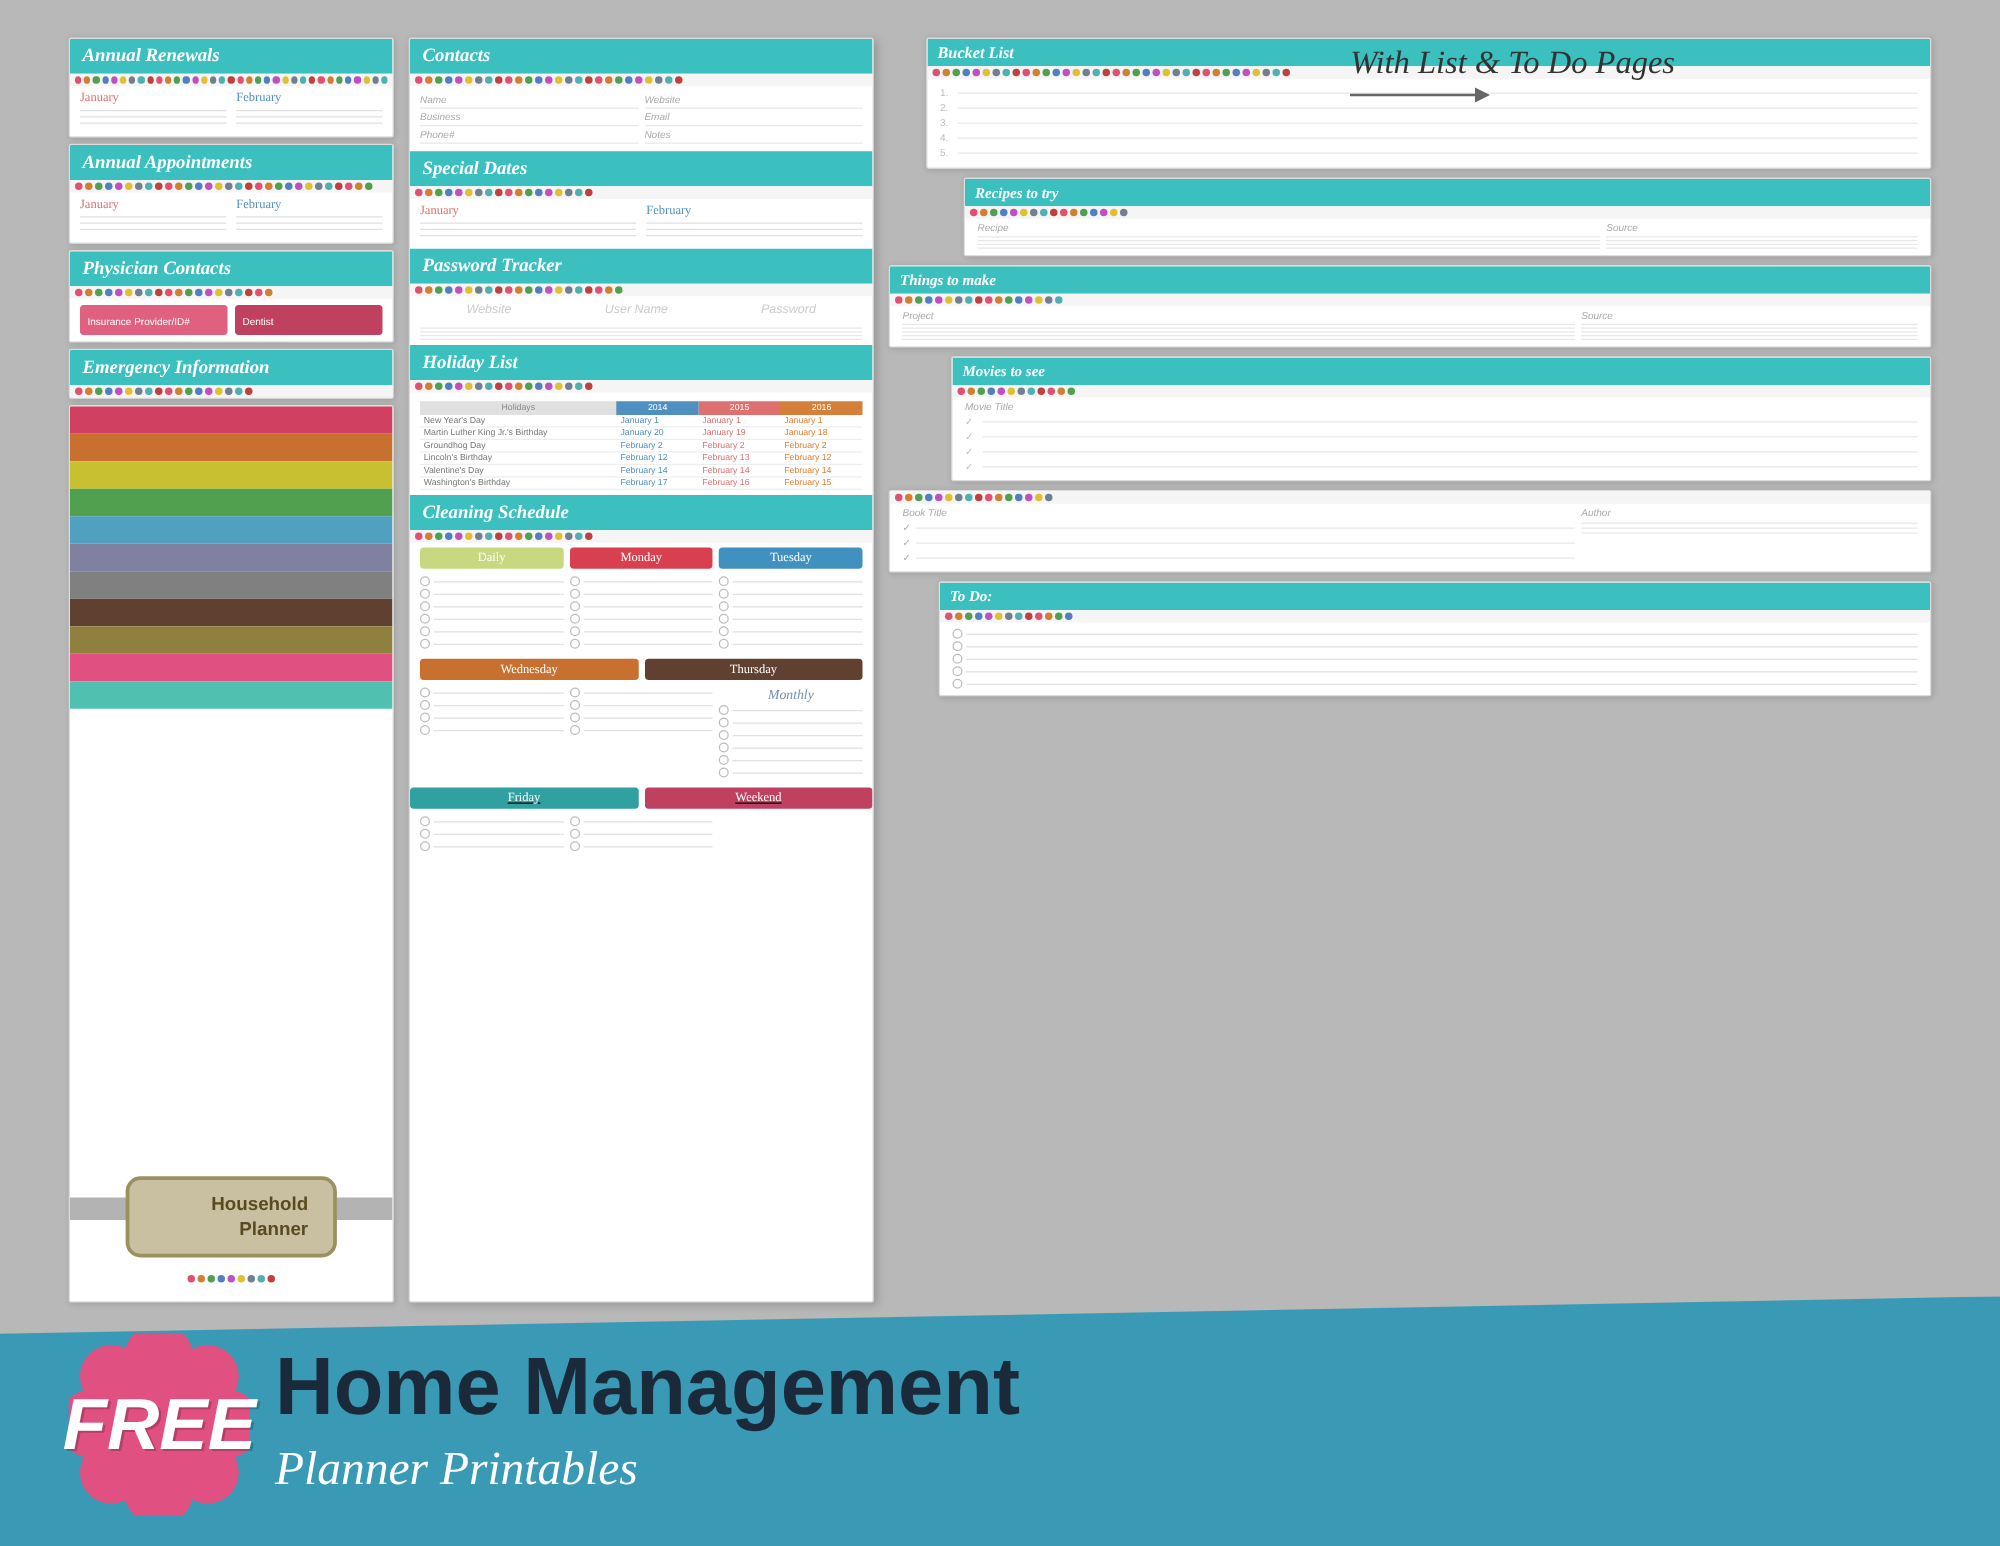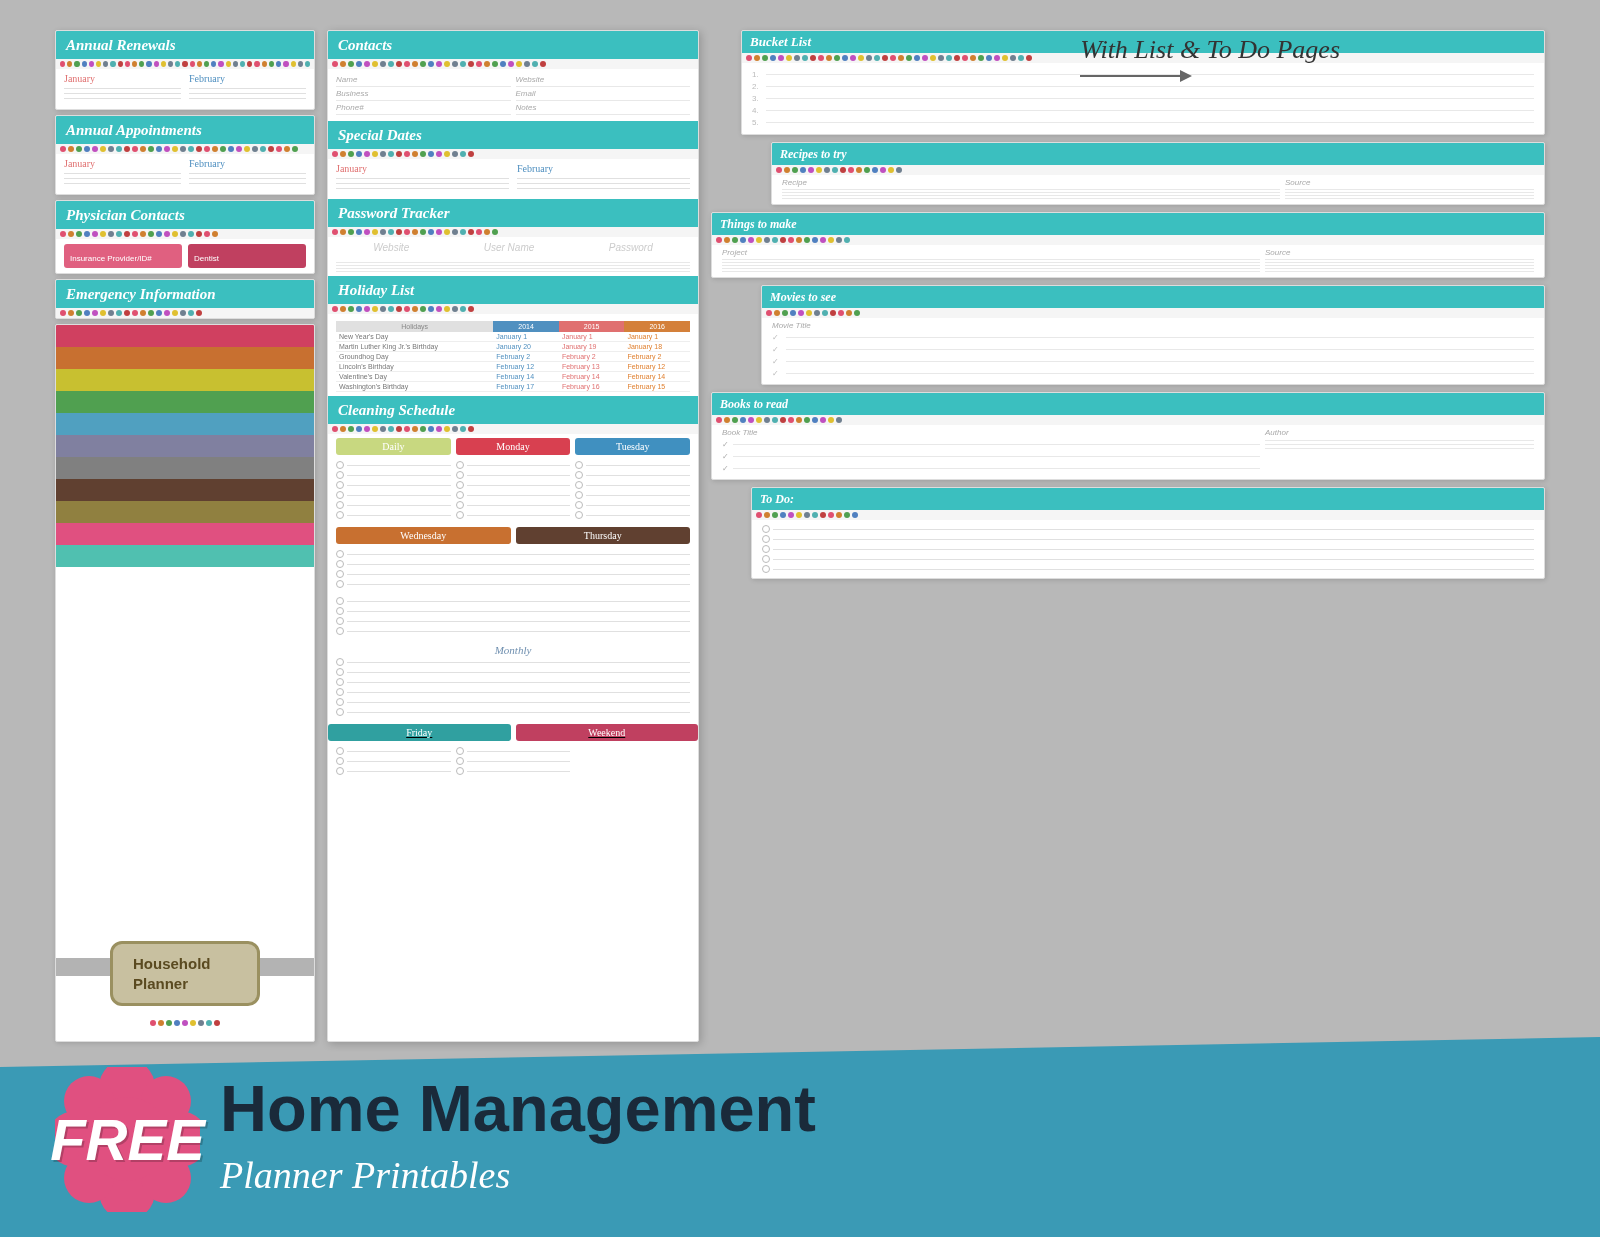--- a/index.html
+++ b/index.html
@@ -367,21 +367,21 @@
       <div style="height:22px; background:#50a0c0;"></div>
       <div style="height:22px; background:#8080a0;"></div>
       <div style="height:22px; background:#808080;"></div>
       <div style="height:22px; background:#604030;"></div>
       <div style="height:22px; background:#908040;"></div>
       <div style="height:22px; background:#e05080;"></div>
       <div style="height:22px; background:#50c0b0;"></div>
 
       <div style="position:absolute; bottom:65px; left:0; right:0; height:18px; background:#a0a0a0; opacity:0.8;"></div>
 
-      <div style="position:absolute; bottom:35px; left:50%; transform:translateX(-50%); background:#c8c0a0; border:3px solid #9a9060; border-radius:12px; padding:10px 20px; text-align:left; width:150px;">
+      <div style="position:absolute; bottom:35px; left:50%; transform:translateX(-50%); background:#c8c0a0; border:3px solid #9a9060; border-radius:12px; padding:10px 20px; text-align:right; width:169px;">
         <div style="font-size:15px; color:#5a4a20; font-weight:bold; line-height:1.3;">Household Planner</div>
       </div>
 
       <div style="position:absolute; bottom:15px; left:0; right:0; display:flex; justify-content:center; gap:2px;">
         <span class="dot" style="background:#e05070;"></span>
           <span class="dot" style="background:#d08030;"></span>
           <span class="dot" style="background:#50a050;"></span>
           <span class="dot" style="background:#5080c0;"></span>
           <span class="dot" style="background:#c050c0;"></span>
           <span class="dot" style="background:#e0c030;"></span>
@@ -711,21 +711,21 @@
               <div class="checkbox"></div>
               <div class="checkbox-line"></div>
             </div>
         </div>
       </div>
 
       <div style="display:flex; gap:5px; padding:4px 8px 2px;">
         <div style="flex:1; background:#c87030; border-radius:3px; padding:3px; text-align:center; font-size:10px; color:white; font-family:'Comic Sans MS',cursive;">Wednesday</div>
         <div style="flex:1; background:#604030; border-radius:3px; padding:3px; text-align:center; font-size:10px; color:white; font-family:'Comic Sans MS',cursive;">Thursday</div>
       </div>
-      <div style="display:flex; gap:5px; padding:2px 8px;flex-direction:column;">
+      <div style="display:flex; gap:5px; padding:2px 8px;">
         <div style="flex:1;">
           <div class="checkbox-item">
               <div class="checkbox"></div>
               <div class="checkbox-line"></div>
             </div>
           <div class="checkbox-item">
               <div class="checkbox"></div>
               <div class="checkbox-line"></div>
             </div>
           <div class="checkbox-item">
@@ -1009,23 +1009,20 @@
             <div class="list-hor-line"></div>
           </div>
         <div class="list-line">
             <span class="list-num">✓</span>
             <div class="list-hor-line"></div>
           </div>
       </div>
     </div>
 
     <div class="right-card">
-      <div class="teal-header-sm">
-        <span class="teal-header-title">Books to read</span>
-      </div>
       <div style="display:flex; gap:2px; padding:2px 4px; background:#f5f5f5;">
         <span class="dot" style="background:#e05070;"></span>
           <span class="dot" style="background:#d08030;"></span>
           <span class="dot" style="background:#50a050;"></span>
           <span class="dot" style="background:#5080c0;"></span>
           <span class="dot" style="background:#c050c0;"></span>
           <span class="dot" style="background:#e0c030;"></span>
           <span class="dot" style="background:#708090;"></span>
           <span class="dot" style="background:#50b0b0;"></span>
           <span class="dot" style="background:#c04040;"></span>

